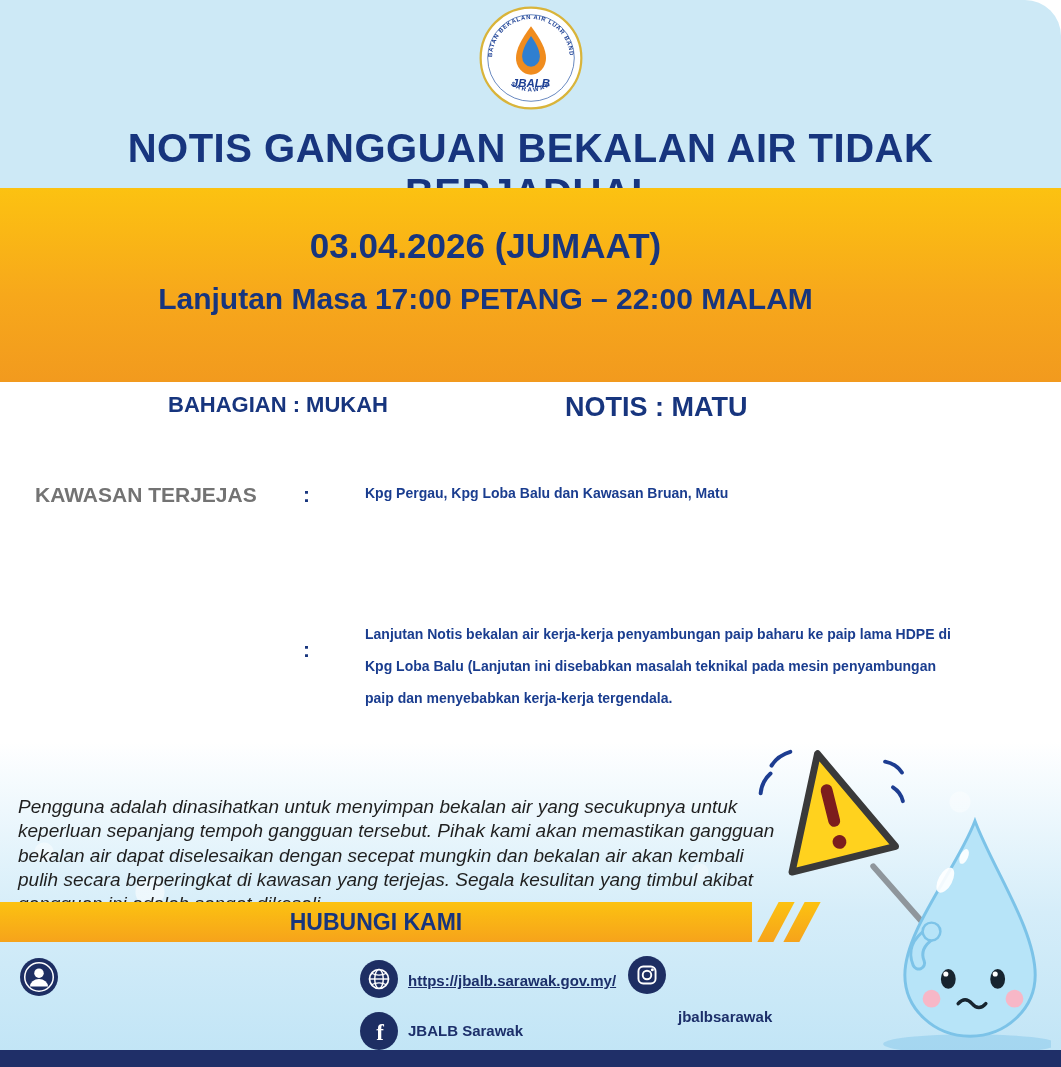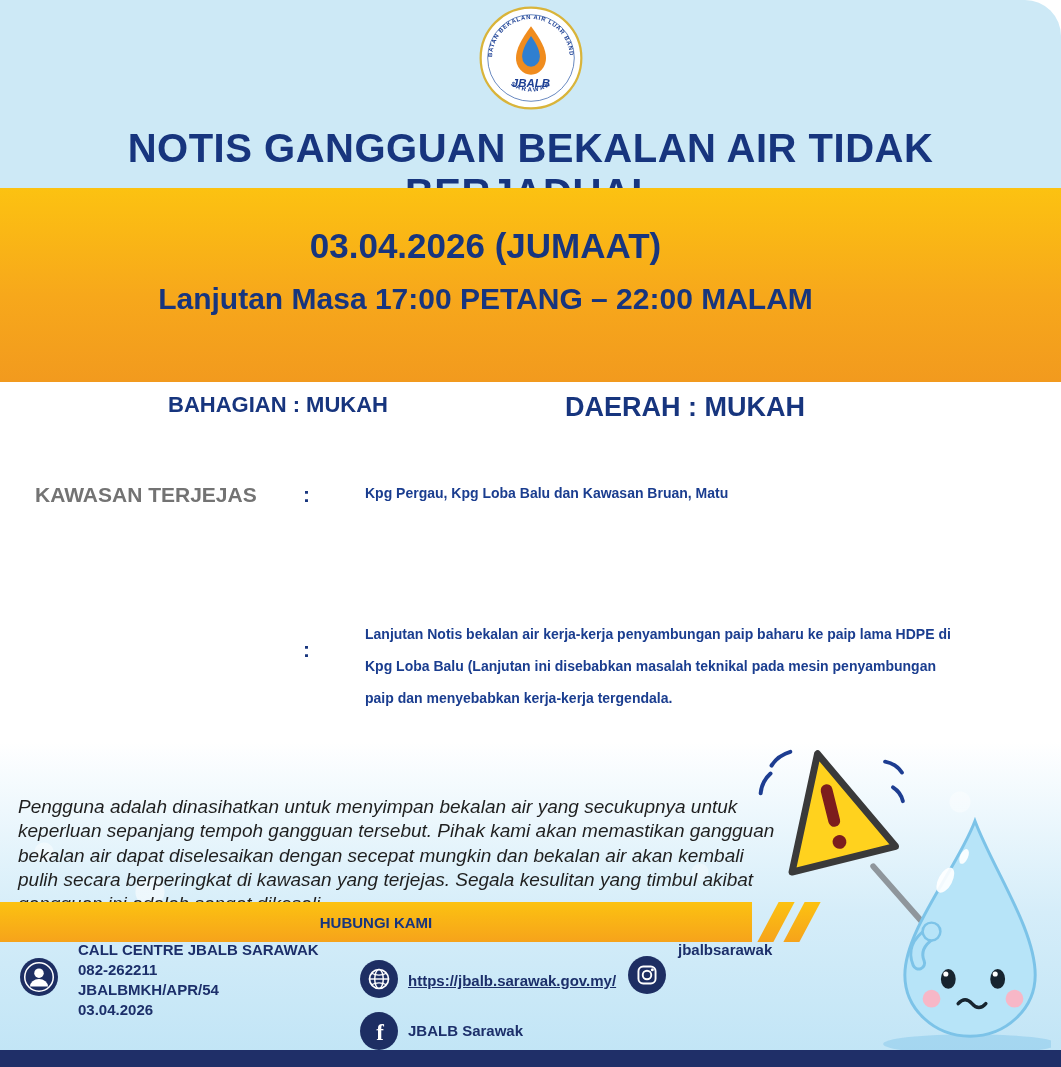--- a/index.html
+++ b/index.html
@@ -52,32 +52,32 @@
   .advisory{
     position:absolute;left:18px;top:795px;width:758px;z-index:2;
     font-size:19px;font-style:italic;color:#1f1f1f;line-height:1.28;font-weight:500;
   }
   
   .contact-band{
     position:absolute;left:0;top:902px;width:752px;height:40px;z-index:3;
     background:linear-gradient(180deg,#fcc211 0%,#f6a31b 100%);
     display:flex;align-items:center;justify-content:center;
   }
-  .contact-band-text{font-size:15px;font-weight:bold;color:#17357e;}
+  .contact-band-text{font-size:23px;font-weight:bold;color:#17357e;}
   .band-stripe{
     position:absolute;top:902px;width:16px;height:40px;z-index:3;
     background:linear-gradient(180deg,#fcc211 0%,#f6a31b 100%);
     transform:skewX(-28deg);
   }
   
   .icon-circle{position:absolute;width:38px;height:38px;z-index:4;}
   .contact-text{position:absolute;z-index:4;color:#1c2f6a;font-weight:bold;font-size:15px;}
   .cc-block{left:78px;top:940px;line-height:20px;}
   .website-text{left:408px;top:972px;text-decoration:underline;}
-  .insta-text{left:678px;top:941px;}
+  .insta-text{left:678px;top:1008px;}
   .fb-text{left:408px;top:1022px;}
   
   .mascot{position:absolute;left:735px;top:730px;width:316px;height:326px;z-index:5;}
   
   .footer-bar{position:absolute;left:0;top:1050px;width:100%;height:17px;background:#1f2f68;z-index:6;}
 </style>
 </head>
 <body>
 
 <div class="flyer">
@@ -107,21 +107,21 @@
   <div class="title">NOTIS GANGGUAN BEKALAN AIR TIDAK BERJADUAL</div>
 
   <div class="banner">
     <div class="banner-inner">
       <div class="banner-date">03.04.2026 (JUMAAT)</div>
       <div class="banner-time">Lanjutan Masa 17:00 PETANG – 22:00 MALAM</div>
     </div>
   </div>
 
   <div class="bahagian">BAHAGIAN : MUKAH</div>
-  <div class="daerah">DAERAH : MUKAH</div>
+  <div class="daerah">NOTIS : MATU</div>
 
   <div class="row-label kawasan-label">KAWASAN TERJEJAS</div>
   <div class="row-colon kawasan-colon">:</div>
   <div class="row-value kawasan-value">Kpg Pergau, Kpg Loba Balu dan Kawasan Bruan, Matu</div>
 
   <div class="row-colon huraian-colon">:</div>
   <div class="row-value huraian-value">Lanjutan Notis bekalan air kerja-kerja penyambungan paip baharu ke paip lama HDPE di Kpg Loba Balu (Lanjutan ini disebabkan masalah teknikal pada mesin penyambungan paip dan menyebabkan kerja-kerja tergendala.</div>
 
   <div class="water-bg"></div>
 
@@ -133,26 +133,20 @@
   <div class="band-stripe" style="left:768px"></div>
   <div class="band-stripe" style="left:794px"></div>
 
   <div class="icon-circle" style="left:20px;top:958px">
     <svg viewBox="0 0 40 40" width="38" height="38">
       <circle cx="20" cy="20" r="20" fill="#1d2e63"></circle>
       <circle cx="20" cy="20" r="15" fill="none" stroke="#ffffff" stroke-width="1.6"></circle>
       <circle cx="20" cy="16" r="5" fill="#ffffff"></circle>
       <path d="M10.5,30 a9.5,8 0 0 1 19,0 Z" fill="#ffffff"></path>
     </svg>
-  </div>
-  <div class="contact-text cc-block">
-    <div>CALL CENTRE JBALB SARAWAK</div>
-    <div>082-262211</div>
-    <div>JBALBMKH/APR/54</div>
-    <div>03.04.2026</div>
   </div>
 
   <div class="icon-circle" style="left:360px;top:960px">
     <svg viewBox="0 0 40 40" width="38" height="38">
       <circle cx="20" cy="20" r="20" fill="#1d2e63"></circle>
       <circle cx="20" cy="20" r="10" fill="none" stroke="#ffffff" stroke-width="1.8"></circle>
       <ellipse cx="20" cy="20" rx="4.5" ry="10" fill="none" stroke="#ffffff" stroke-width="1.5"></ellipse>
       <line x1="10" y1="20" x2="30" y2="20" stroke="#ffffff" stroke-width="1.5"></line>
       <path d="M12,14 q8,4 16,0 M12,26 q8,-4 16,0" fill="none" stroke="#ffffff" stroke-width="1.3"></path>
     </svg>

